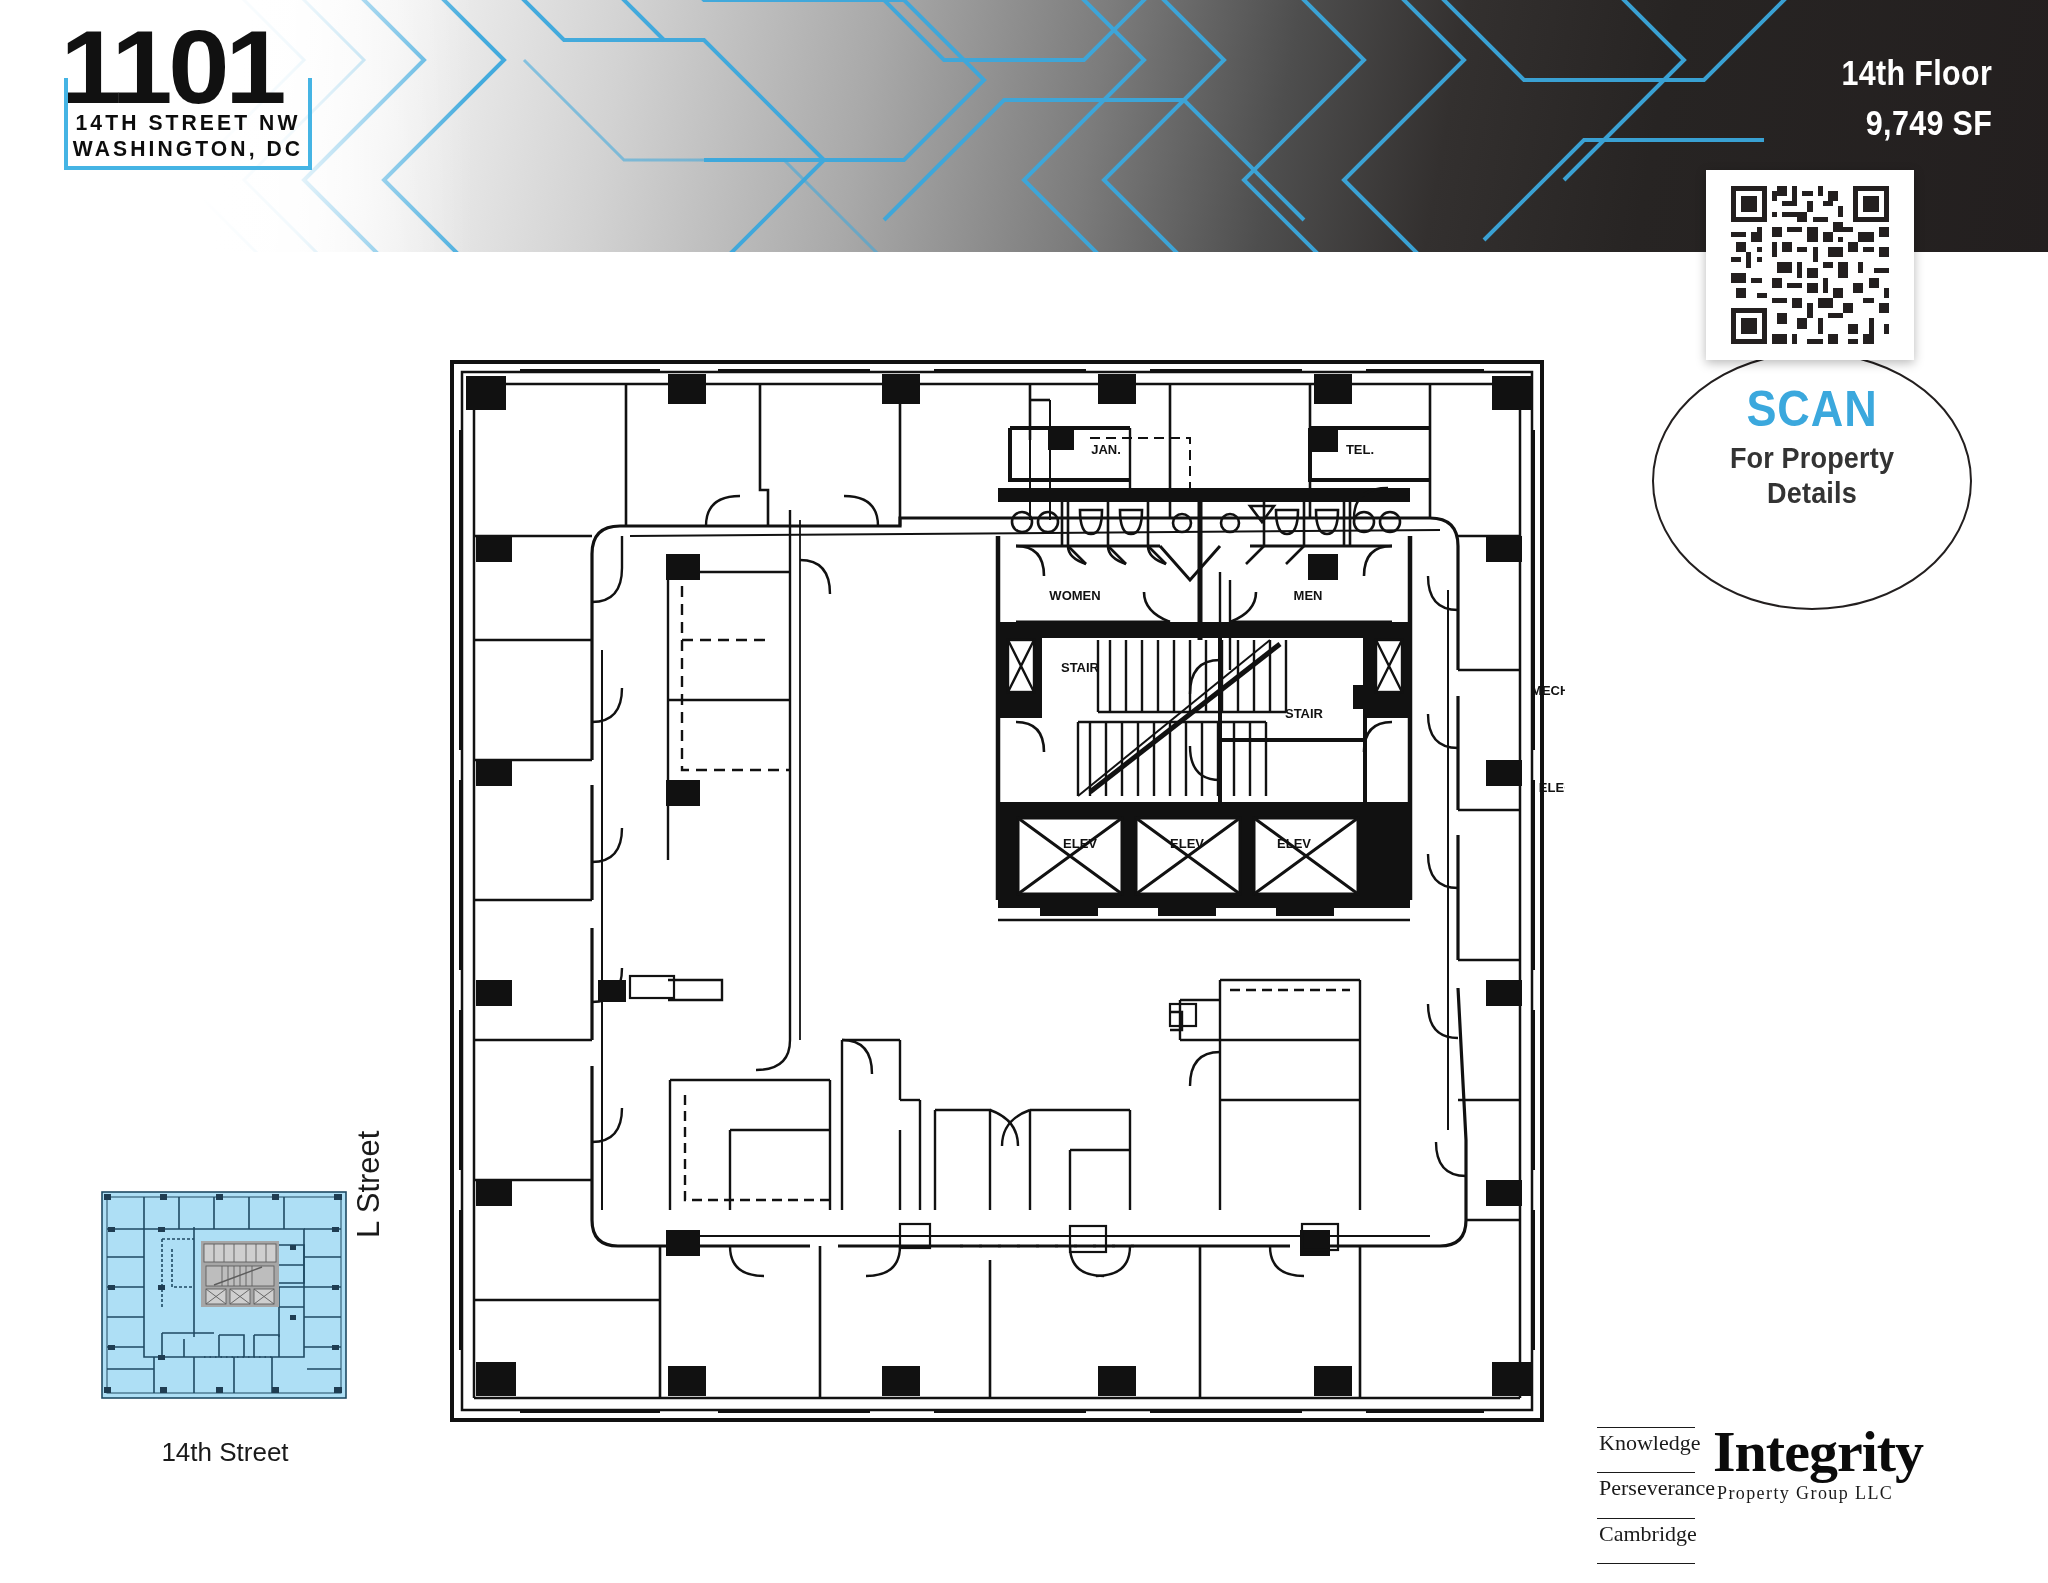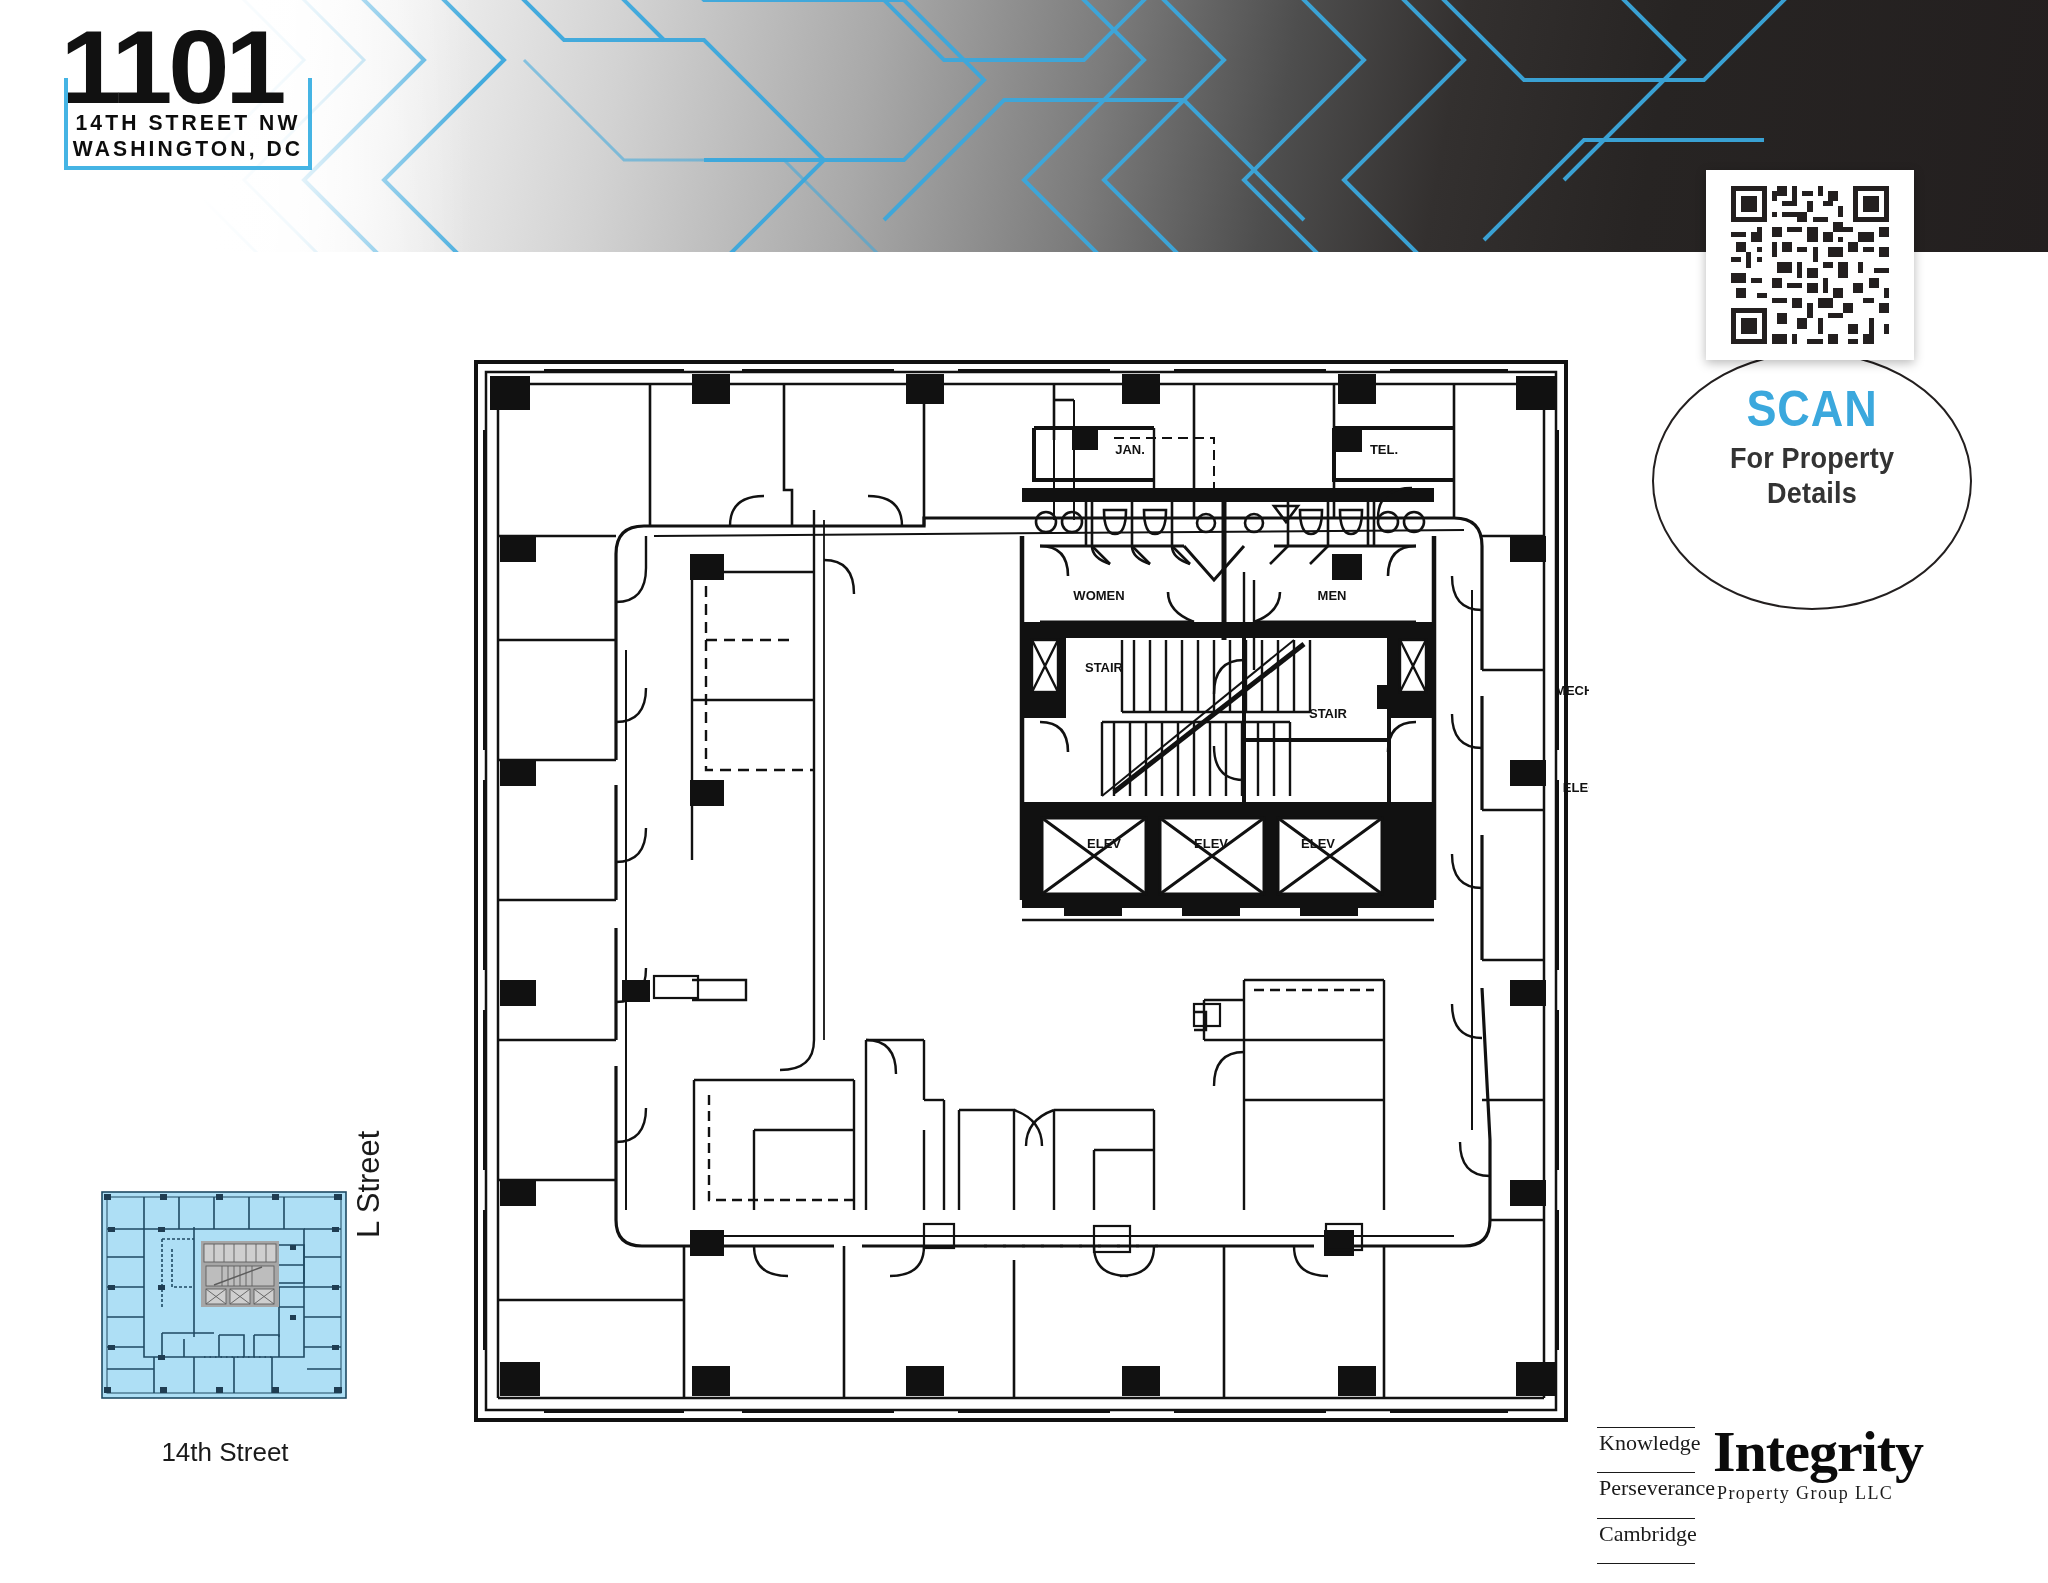--- a/index.html
+++ b/index.html
@@ -79,21 +79,21 @@
     font-size:50px; font-weight:bold; color:#3ba8dd; letter-spacing:1px;
     line-height:1; transform:scaleX(.9);
   }
   .scan-sub{
     font-size:30px; font-weight:bold; color:#333; line-height:1.16;
     transform:scaleX(.9); letter-spacing:.2px;
   }
   #scan-sub1{ margin-top:7px; }
 
   
-  #plan-wrap{ position:absolute; left:454px; top:340px; width:1135px; height:1100px; }
+  #plan-wrap{ position:absolute; left:430px; top:340px; width:1135px; height:1100px; }
   #plan-svg{ width:100%; height:100%; display:block; }
 
   
   #keyplan{ position:absolute; left:94px; top:1187px; width:260px; height:218px; }
   #keyplan-svg{ width:100%; height:100%; display:block; }
   #label-14th{
     position:absolute; left:60px; top:1437px; width:330px; text-align:center;
     font-size:26px; color:#1a1a1a; font-family:"Liberation Sans", sans-serif;
   }
   #label-lstreet{
@@ -163,20 +163,24 @@
   <div class="fade-left"></div>
 
   <div id="logo-block">
     <div id="logo-number">1101</div>
     <div id="logo-addr-box">
       <div class="addr-line" id="addr1">14TH STREET NW</div>
       <div class="addr-line" id="addr2">WASHINGTON, DC</div>
     </div>
   </div>
 
+  <div id="header-right">
+    <div class="hline">14th Floor</div>
+    <div class="hline">9,749 SF</div>
+  </div>
 </div>
 
 <div id="scan-badge">
   <div id="scan-circle"></div>
 
   <div id="qr-card">
     <svg id="qr-svg" viewBox="0 0 33 33" shape-rendering="crispEdges">
       <rect width="33" height="33" fill="#fff"></rect>
       <g fill="#231f1f">
 

